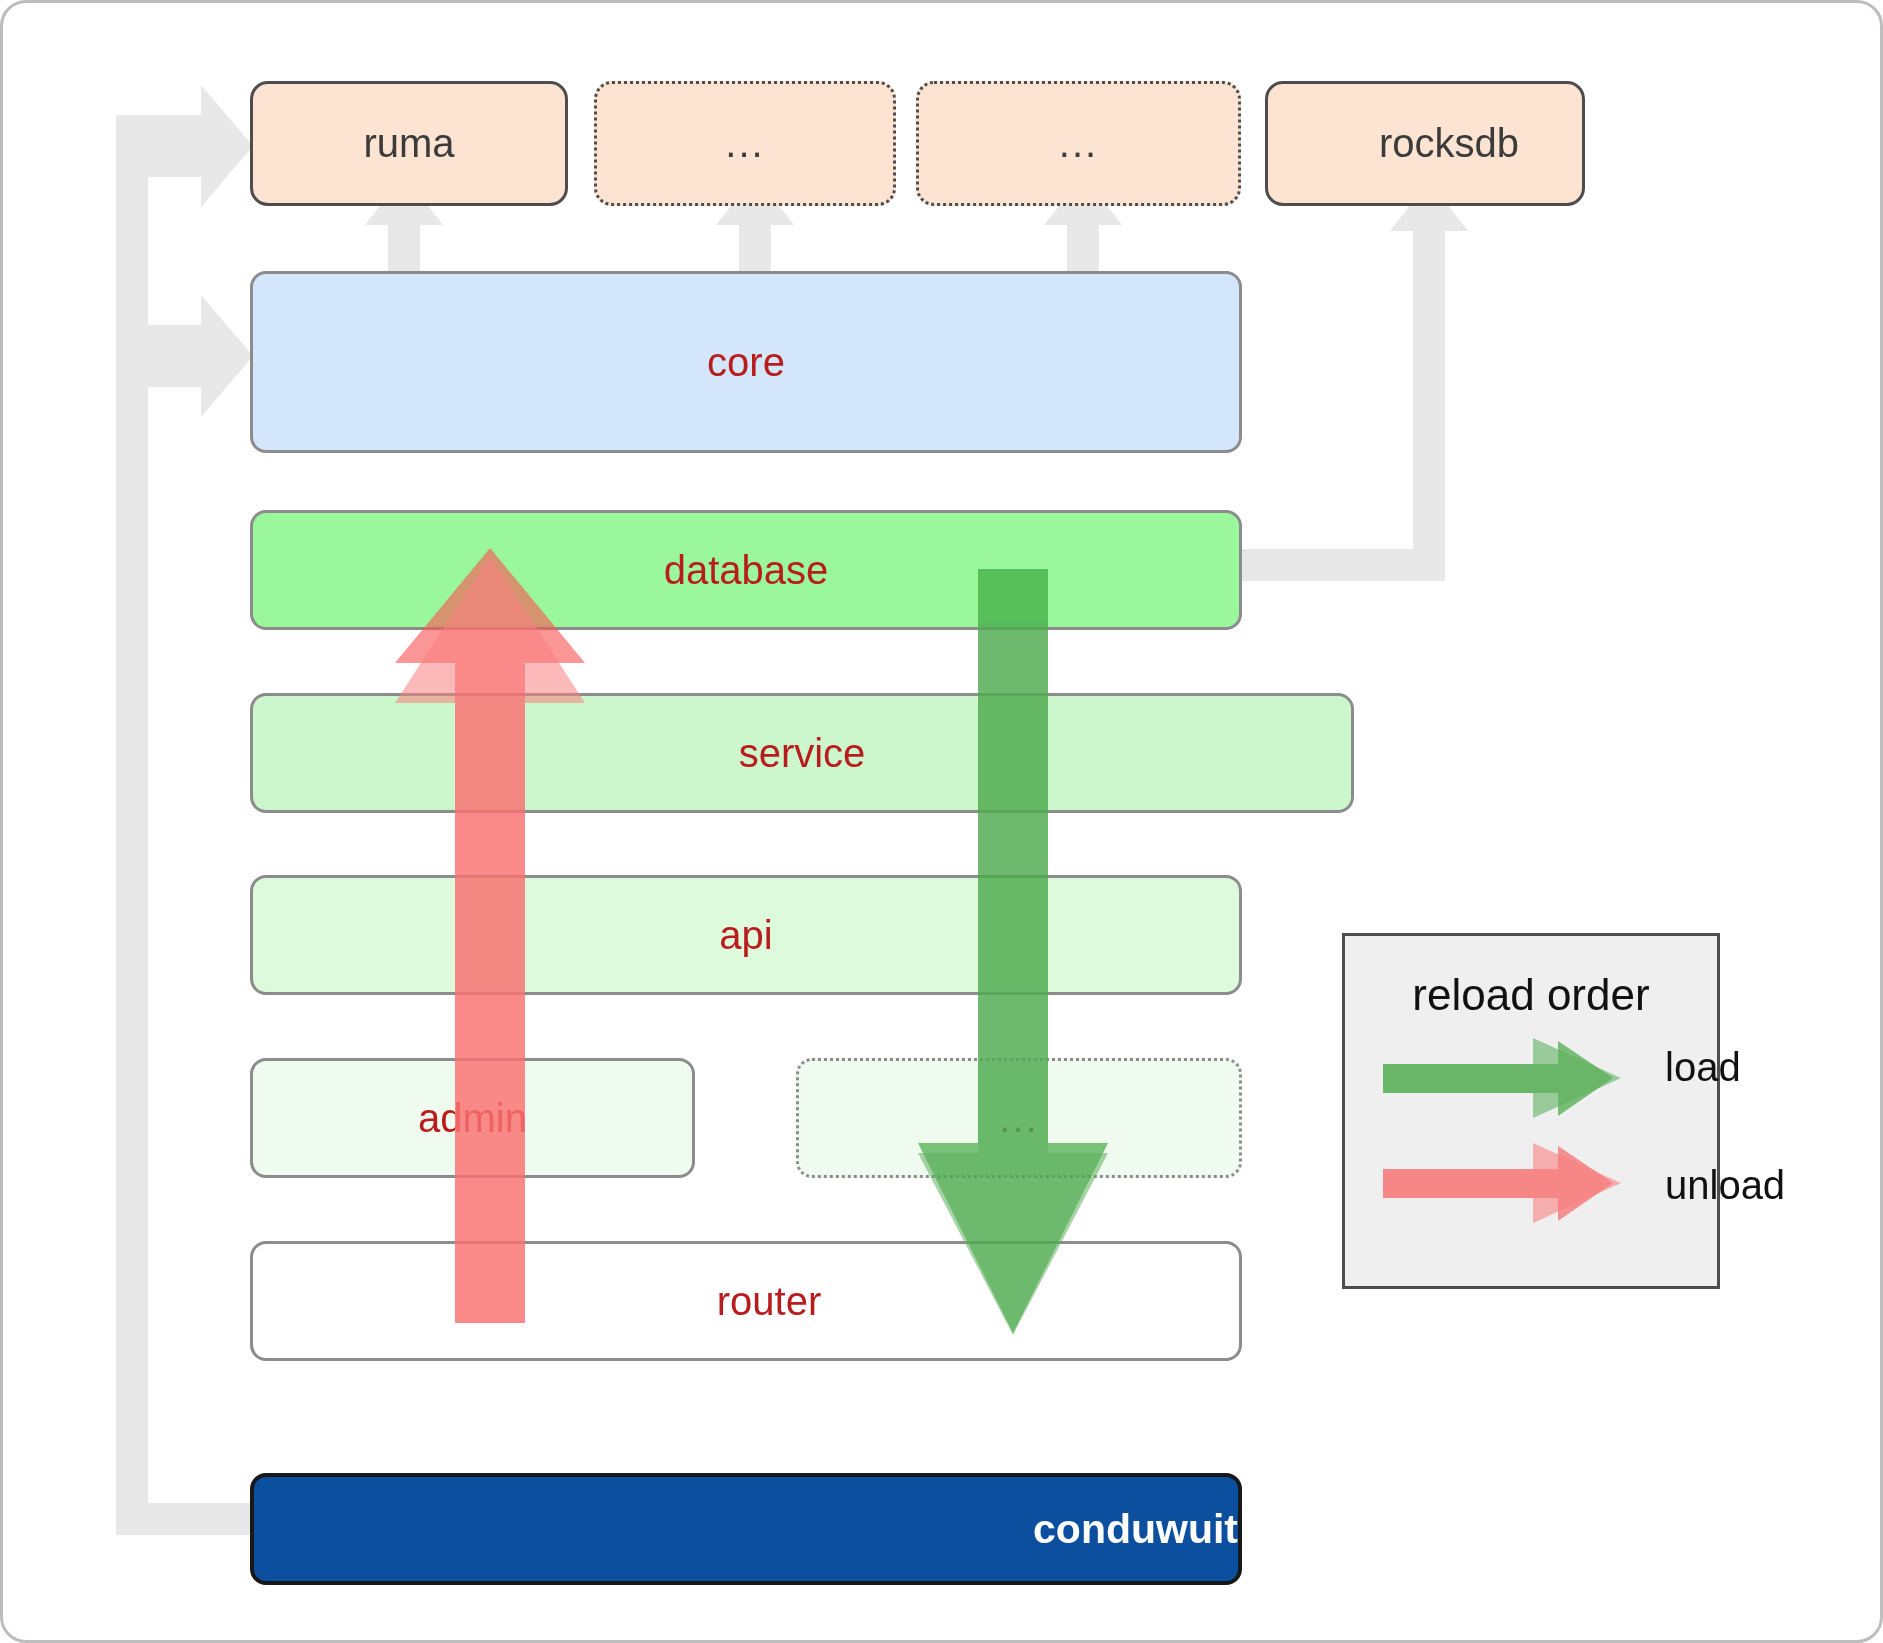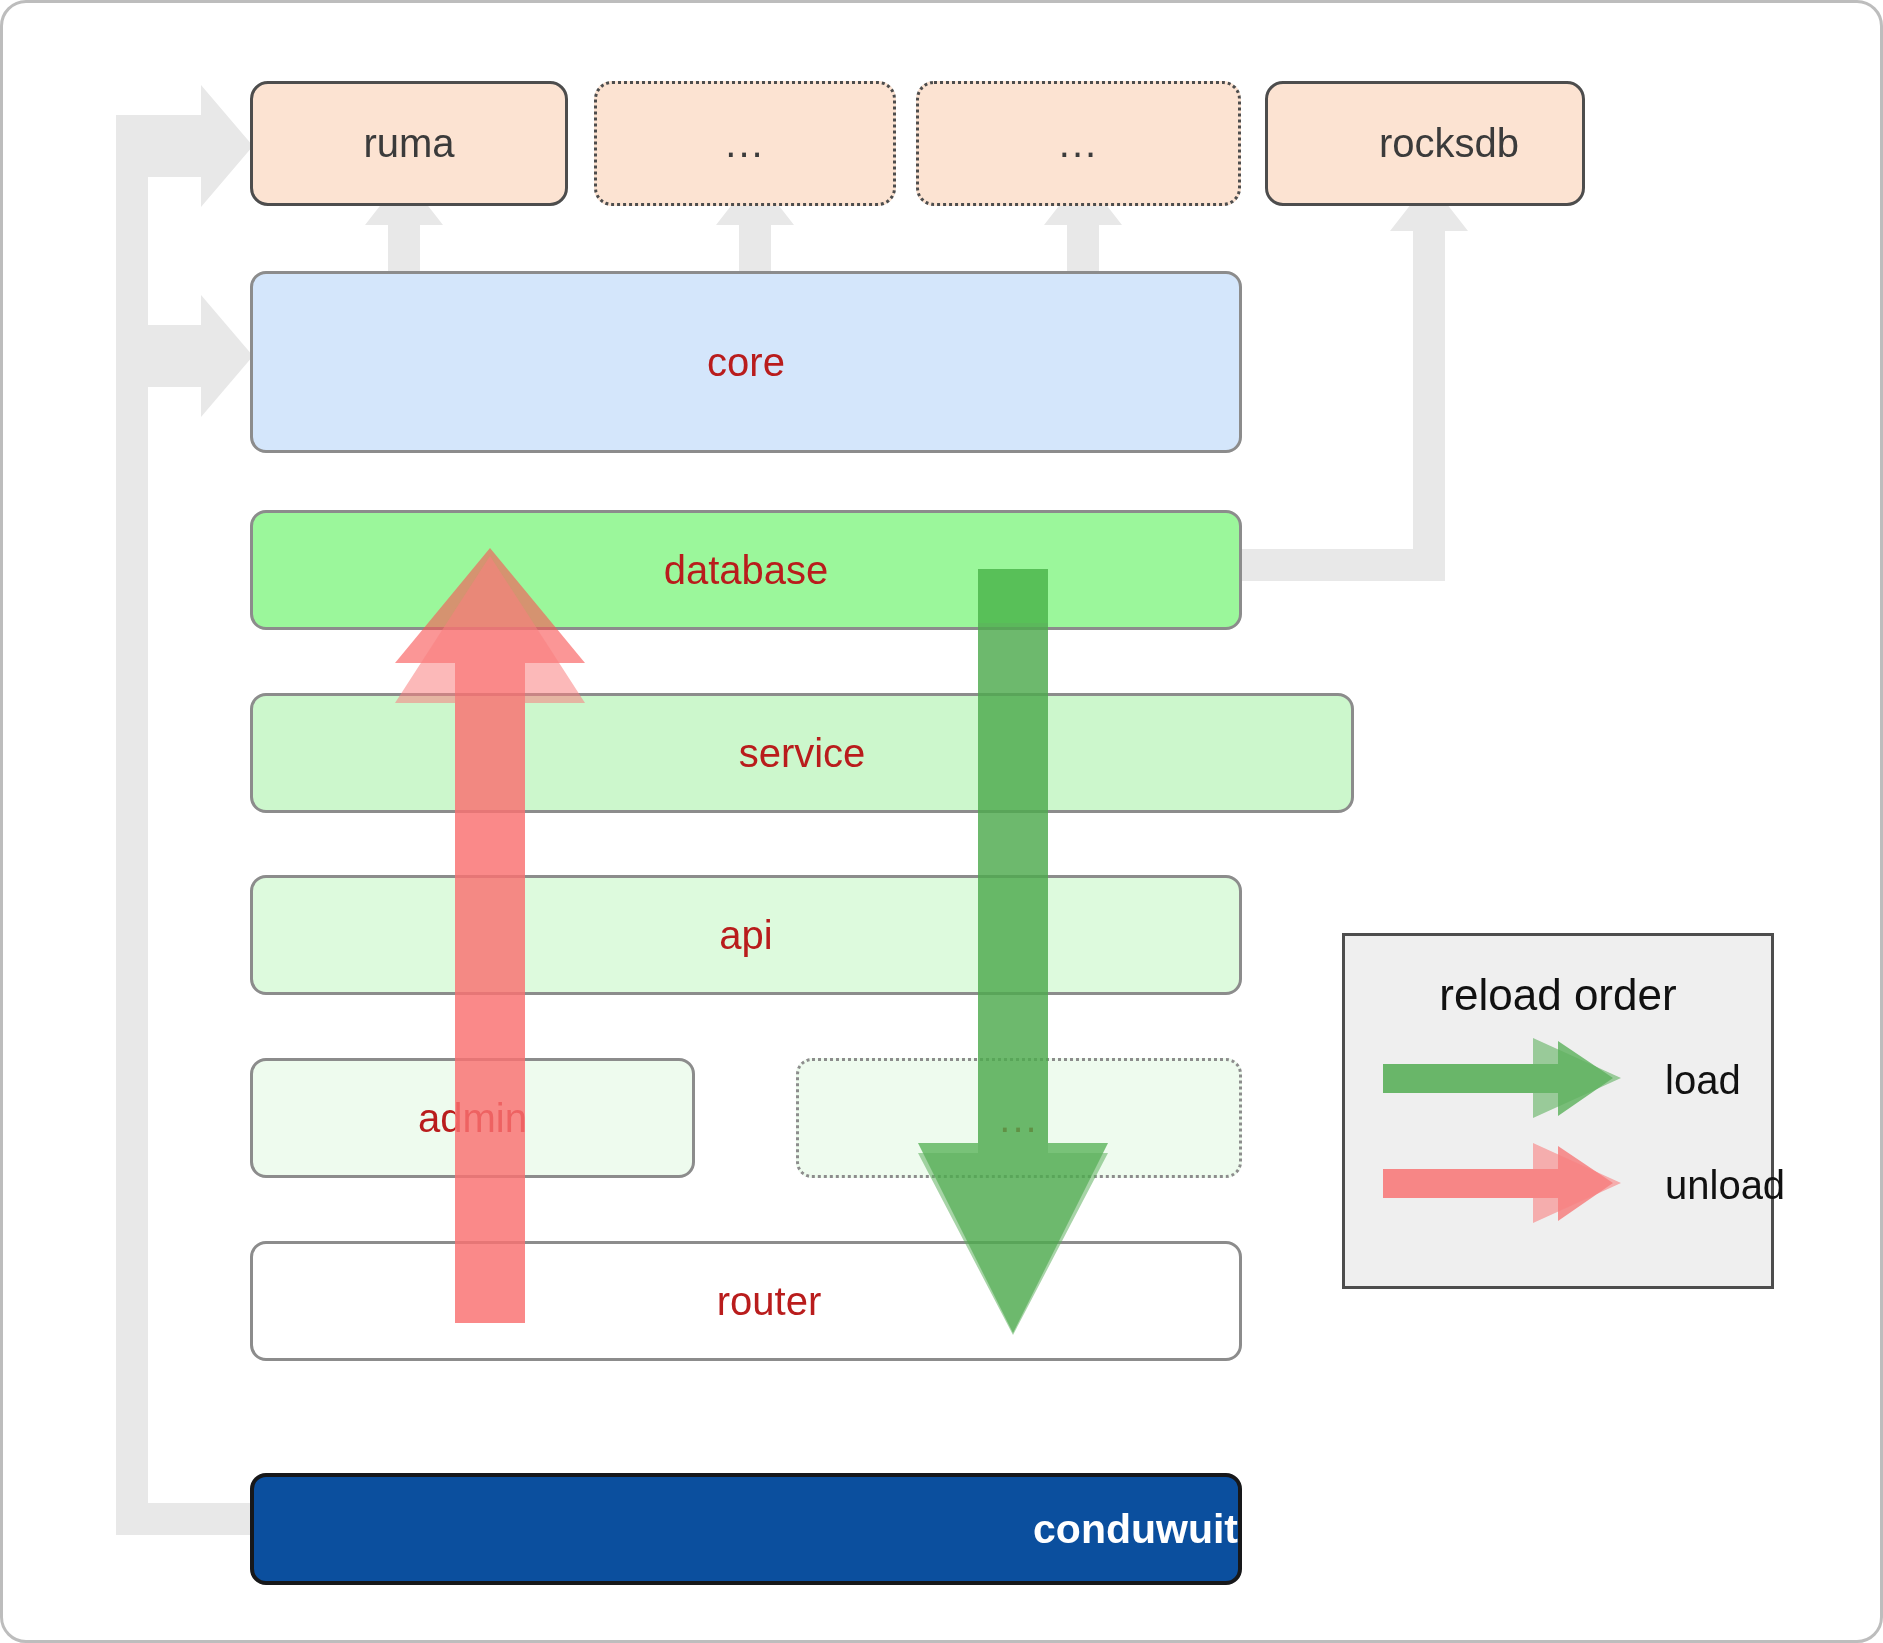--- a/index.html
+++ b/index.html
@@ -143,32 +143,32 @@
     </g>
 
     <g opacity="0.62">
       <path d="M975 566 L975 1140 L915 1140 L1010 1330 L1105 1140 L1045 1140 L1045 566 Z" fill="#2f9e2f"></path>
     </g>
     <g opacity="0.55">
       <path d="M975 620 L975 1150 L915 1150 L1010 1332 L1105 1150 L1045 1150 L1045 620 Z" fill="#5fb05f"></path>
     </g>
   </svg>
 
-  <div class="legend" style="left:1339px;top:930px;width:432px;height:356px;">
+  <div class="legend" style="left:1339px;top:930px;width:378px;height:356px;">
     <div class="legend-title">reload order</div>
 
     <svg style="position:absolute;left:38px;top:100px;width:255px;height:85px;" viewBox="0 0 255 85">
       <g opacity="0.62">
           <path d="M0 28 L175 28 L175 5 L230 42 L175 80 L175 57 L0 57 Z" fill="#2f9e2f"></path>
         </g>
       <g opacity="0.60">
           <path d="M0 28 L150 28 L150 2 L238 42 L150 82 L150 57 L0 57 Z" fill="#5fb05f"></path>
         </g>
     </svg>
-    <div class="legend-label" style="left:320px;top:122px;">load</div>
+    <div class="legend-label" style="left:320px;top:109px;">load</div>
 
     <svg style="position:absolute;left:38px;top:205px;width:255px;height:85px;" viewBox="0 0 255 85">
       <g opacity="0.62">
           <path d="M0 28 L175 28 L175 5 L230 42 L175 80 L175 57 L0 57 Z" fill="#f95555"></path>
         </g>
       <g opacity="0.60">
           <path d="M0 28 L150 28 L150 2 L238 42 L150 82 L150 57 L0 57 Z" fill="#f98080"></path>
         </g>
     </svg>
     <div class="legend-label" style="left:320px;top:227px;">unload</div>

